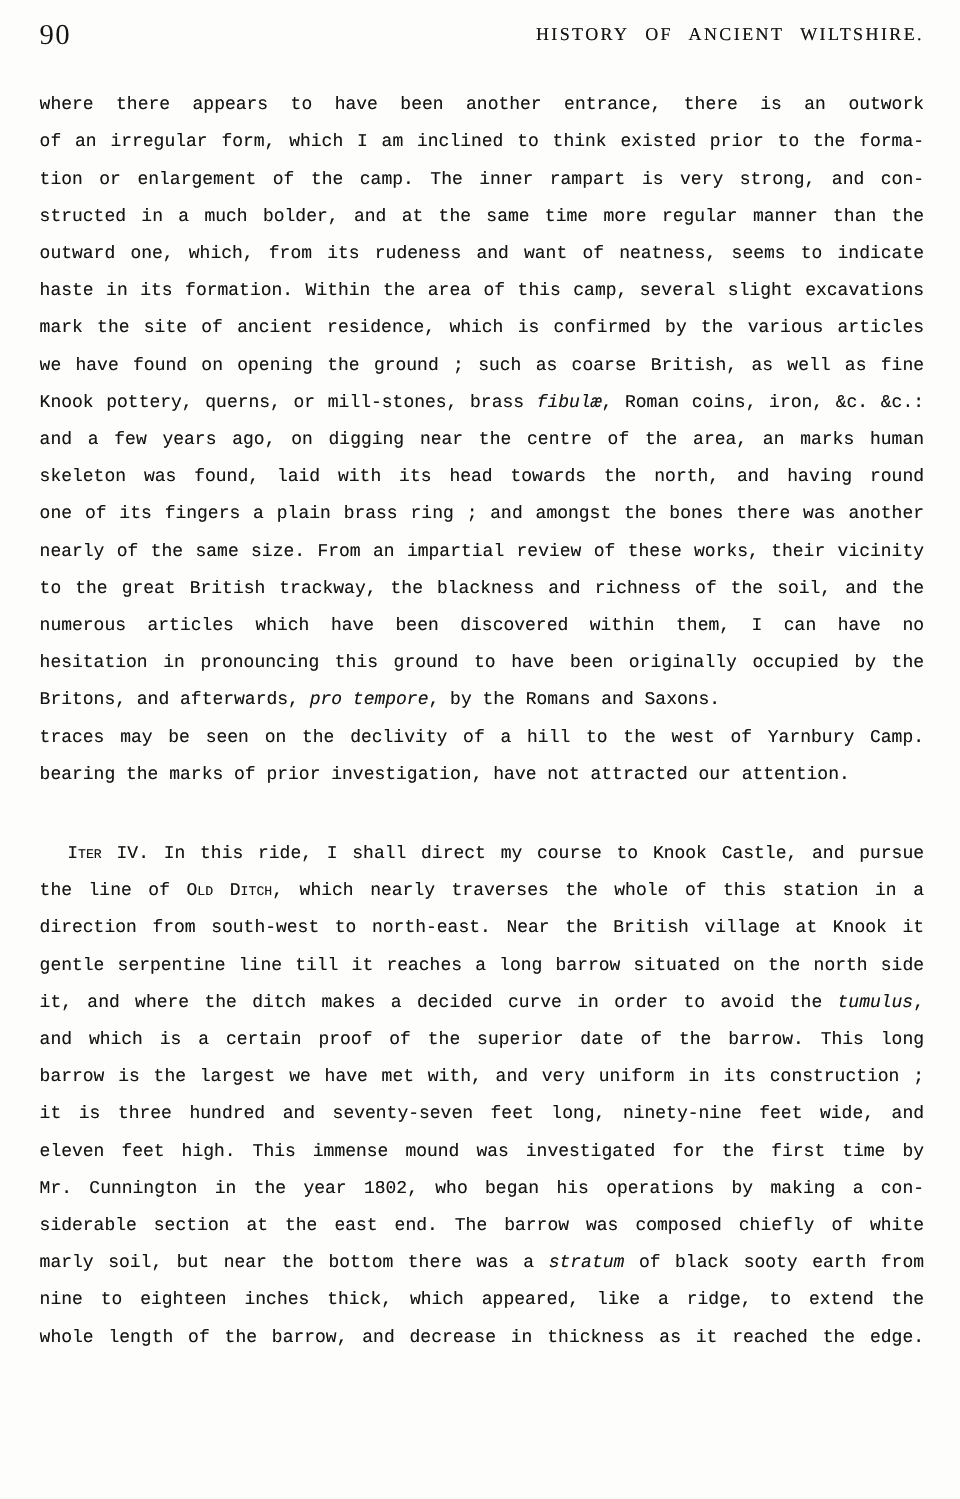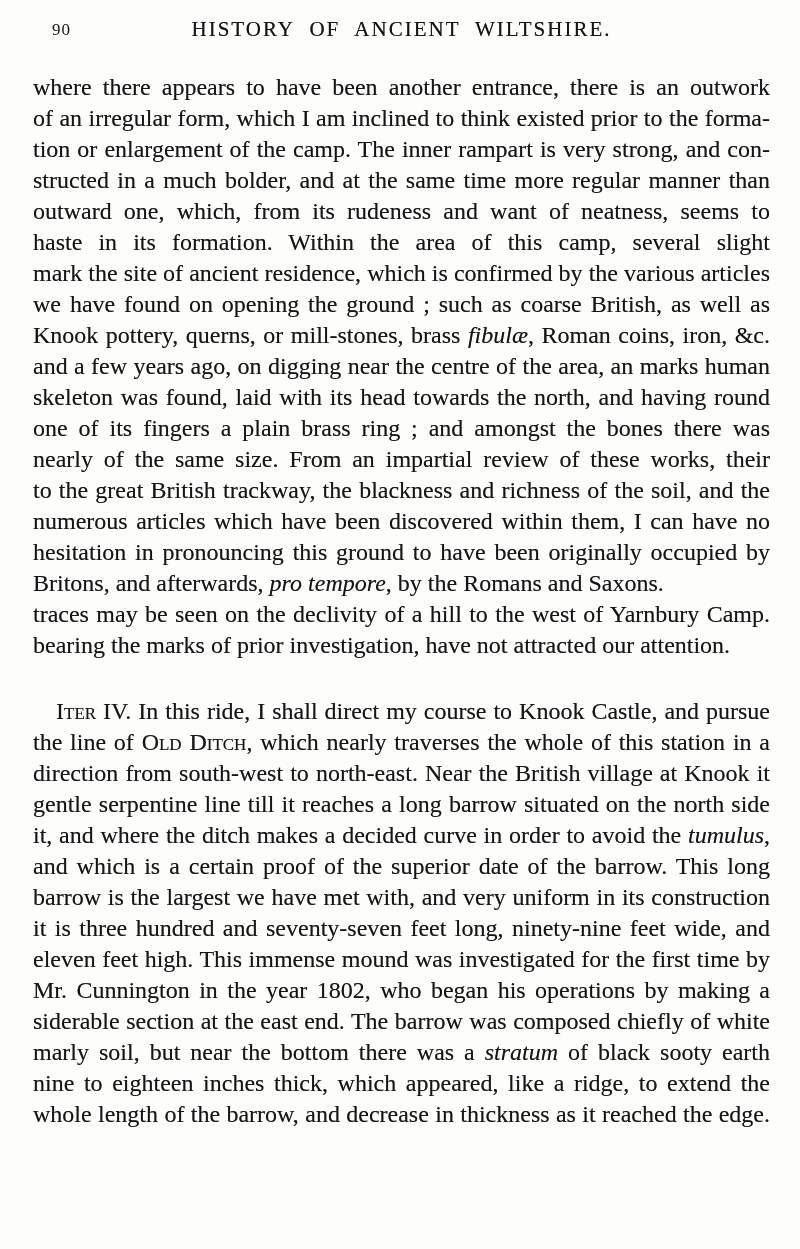--- a/index.html
+++ b/index.html
@@ -12,46 +12,47 @@
     font-family:"Liberation Serif","DejaVu Serif",serif;
     box-sizing:border-box;
     padding:16px 30px 0 33px;
     overflow:hidden;
   }
   .hdr{
     position:relative;
     height:26px;
   }
   .pagenum{
-    position:absolute;left:19px;top:2px;
-    font-size:17px;line-height:24px;
+    position:absolute;left:0;top:2px;
+    font-size:24px;line-height:24px;
     letter-spacing:1px;
   }
   .ptitle{
-    text-align:center;
-    font-size:21px;line-height:26px;
+    text-align:right;
+    font-size:15px;line-height:26px;
     letter-spacing:2px;
     word-spacing:8px;
     text-shadow:0 0 .5px rgba(0,0,0,.6);
     white-space:nowrap;
   }
   .body{
     margin-top:30px;
   }
   .para{margin:0;}
   .para.gap{margin-top:35px;}
   .line{
     height:31px;
     line-height:31px;
-    font-size:24px;
+    font-size:15px;
     text-align:justify;
     text-align-last:justify;
     text-justify:inter-word;
     overflow:hidden;
     text-shadow:0 0 .4px rgba(0,0,0,.45);
+    font-family:Liberation Mono, monospace;
   }
   .line.noju{
     text-align:center;
     text-align-last:left;
   }
   .line.ind{padding-left:23px;}
   .it{font-style:italic;}
   .sc{font-variant:small-caps;margin-top:44px;}
 </style>
 </head>

